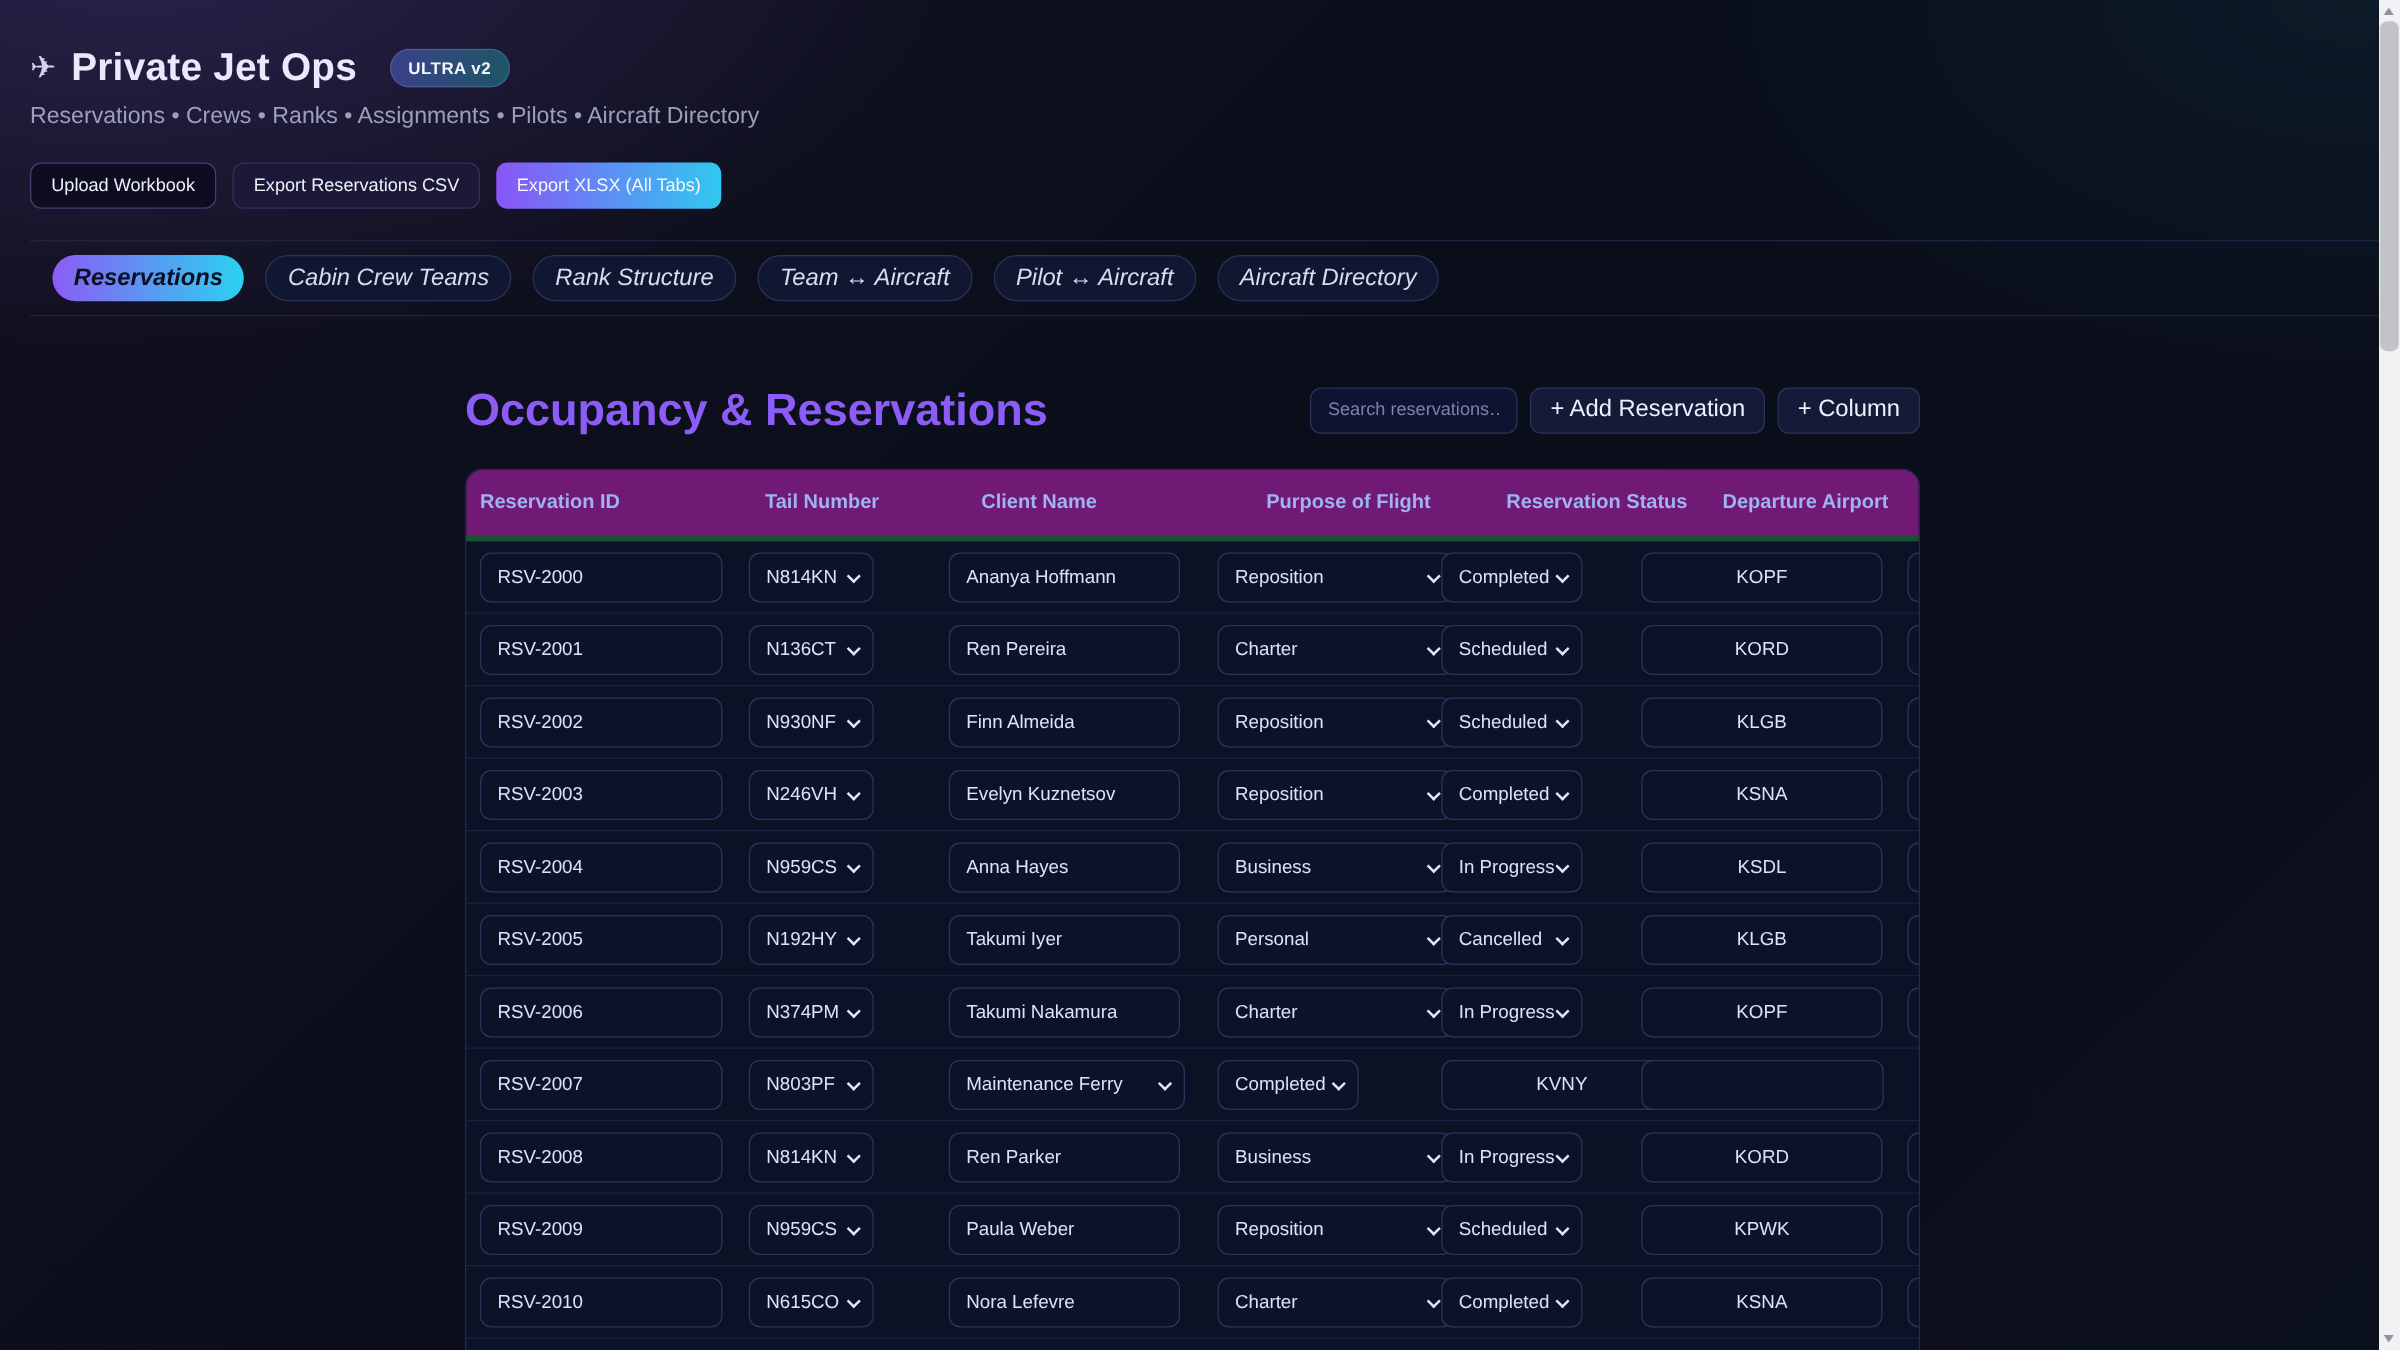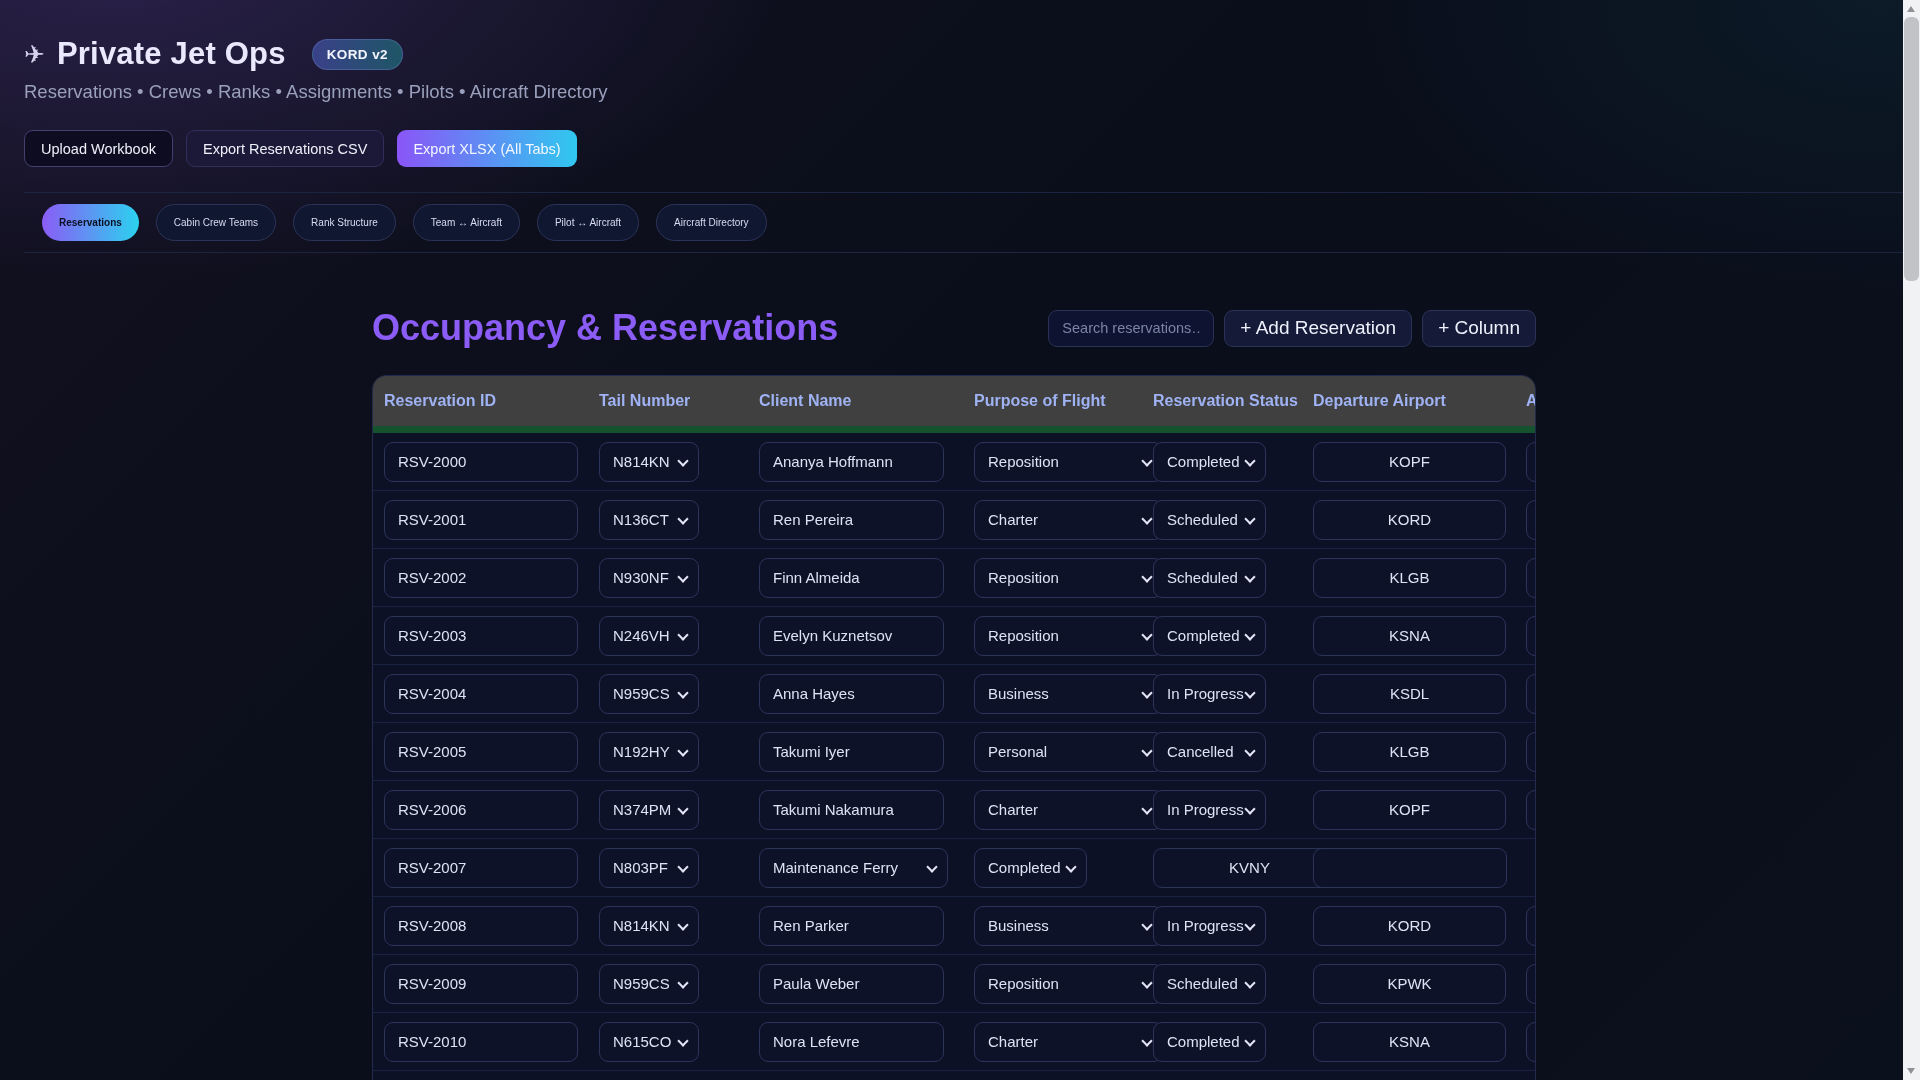--- a/index.html
+++ b/index.html
@@ -37,23 +37,23 @@
   .btn-csv    { background: #1c1938; border: 1px solid #322e5a; }
   .btn-xlsx   { background: linear-gradient(90deg, #8a55f7, #30c8f0); border: none; color: #f2f8ff; }
 
   
   .tabbar {
     margin-top: 25px; display: flex; gap: 17px;
     border-top: 1px solid #1d2442; border-bottom: 1px solid #1d2442;
     padding: 11px 0 11px 18px;
   }
   .tab {
-    height: 37px; padding: 0 17px; border-radius: 999px; font-size: 10px;
+    height: 37px; padding: 0 17px; border-radius: 999px; font-size: 19px;
     background: #101730; border: 1px solid #2c3358; color: #d8dcf2;
-    cursor: pointer; font-family: inherit; display: inline-flex; align-items: center;
+    cursor: pointer; font-family: inherit; display: inline-flex; align-items: center; font-style: italic;
   }
   .tab.active {
     background: linear-gradient(90deg, #8b5cf6, #2bd2ef);
     color: #0b1023; border: none; font-weight: 600;
   }
 
   
   .main { width: 1164px; margin-left: 348px; }
   .sec-head { margin-top: 54px; display: flex; justify-content: space-between; align-items: center; }
   h2 { font-size: 36px; font-weight: 700; color: #8b5cf6; }
@@ -75,22 +75,22 @@
     margin-top: 26px; width: 1164px; height: 780px;
     background: #0c1126; border: 1px solid #222b4d;
     border-radius: 14px 14px 0 0; overflow: hidden;
   }
   .thead, .trow {
     display: grid;
     grid-template-columns: 215px 160px 215px 179px 160px 213px 194px;
     align-items: center; padding-left: 11px;
   }
   .thead {
-    height: 57px; background: #404040; border-bottom: 7px solid #14532d;
-    color: #9fb2f4; font-size: 16px; font-weight: bold;
+    height: 57px; background: #701a75; border-bottom: 5px solid #14532d;
+    color: #9fb2f4; font-size: 16px; font-weight: bold; gap: 13px;
   }
   .trow { height: 58px; border-bottom: 1px solid #1a2243; }
   .cell-input, .select {
     height: 40px; background: #0d1229; border: 1px solid #2c3459; border-radius: 9px;
     color: #dde2f4; font-size: 15px; font-family: inherit; outline: none;
   }
   .cell-input { padding: 0 13px; }
   .select {
     position: relative; display: inline-flex; align-items: center;
     padding: 0 16px 0 13px; cursor: pointer;
@@ -118,21 +118,21 @@
   }
 </style>
 </head>
 <body>
 
 <div class="page">
 
   <div class="brand-row">
     <span class="plane">✈</span>
     <h1>Private Jet Ops</h1>
-    <span class="badge">KORD v2</span>
+    <span class="badge">ULTRA v2</span>
   </div>
   <div class="subtitle">Reservations • Crews • Ranks • Assignments • Pilots • Aircraft Directory</div>
 
   <div class="actions">
     <button class="btn btn-upload">Upload Workbook</button>
     <button class="btn btn-csv">Export Reservations CSV</button>
     <button class="btn btn-xlsx">Export XLSX (All Tabs)</button>
   </div>
 
   <div class="tabbar">

